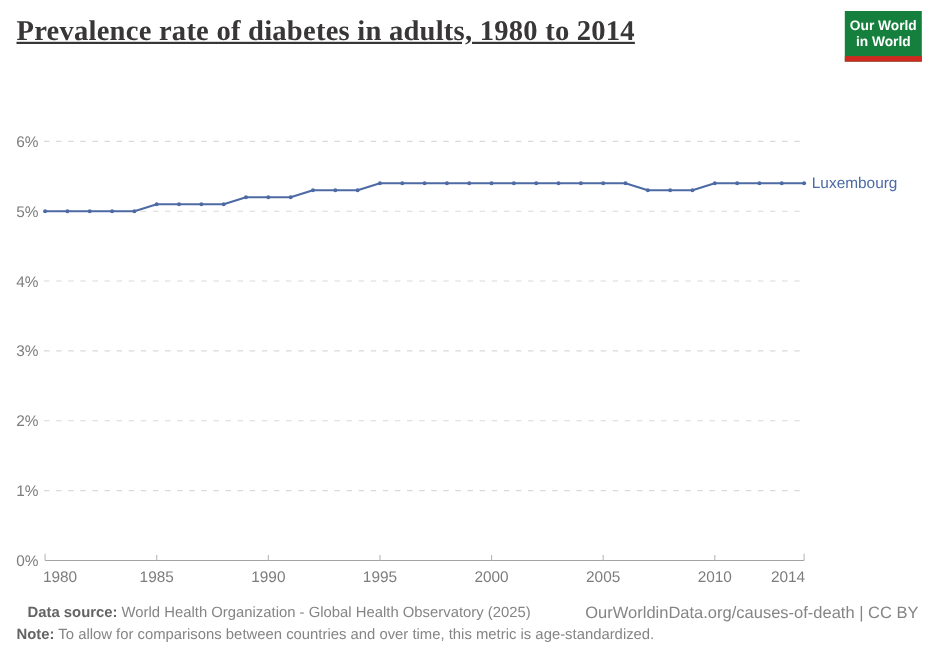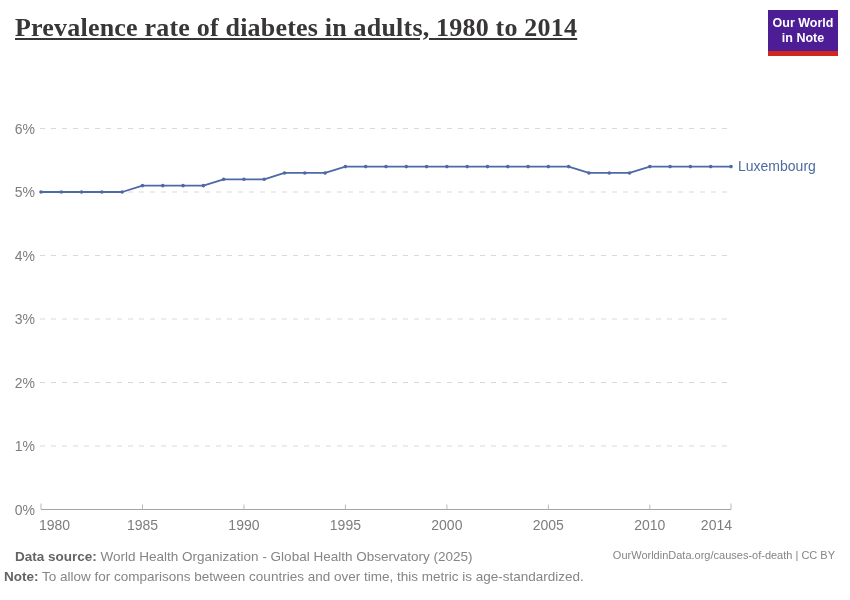--- a/index.html
+++ b/index.html
@@ -17,29 +17,29 @@
     position:absolute; right:12px; top:10px; width:70px;
     text-align:center; color:#fff; font-weight:700; font-size:12.5px;
     line-height:15px; padding:6px 2px 5px 2px;
   }
   .subtitle {
     position:absolute; left:15px; top:53px; width:756px;
     font-size:14.5px; line-height:18.5px; color:#5b5b5b;
   }
   .chart-svg { position:absolute; left:0; top:0; }
   .footer-src {
-    position:absolute; left:15px; top:549px; width:560px;
+    position:absolute; left:25px; top:549px; width:560px;
     font-size:13.5px; color:#858585;
   }
   .footer-credit {
     position:absolute; right:15px; top:549px;
-    font-size:11px; color:#858585; text-decoration:none;
+    font-size:15px; color:#858585; text-decoration:none;
   }
   .footer-note {
-    position:absolute; left:4px; top:569px; width:700px;
+    position:absolute; left:15px; top:569px; width:700px;
     font-size:13.5px; color:#858585;
   }
   .b { font-weight:700; color:#646464; }
 </style>
 </head>
 <body>
 
 <div class="page">
 
   <svg class="chart-svg" id="chart" width="850" height="600" font-family="Liberation Sans, sans-serif">
@@ -107,23 +107,23 @@
       <circle cx="649.8235294117648" cy="166.59999999999997" r="1.8" fill="#4d6aa4"></circle>
       <circle cx="670.1176470588235" cy="166.59999999999997" r="1.8" fill="#4d6aa4"></circle>
       <circle cx="690.4117647058823" cy="166.59999999999997" r="1.8" fill="#4d6aa4"></circle>
       <circle cx="710.7058823529412" cy="166.59999999999997" r="1.8" fill="#4d6aa4"></circle>
       <circle cx="731" cy="166.59999999999997" r="1.8" fill="#4d6aa4"></circle>
       <text x="738" y="171.09999999999997" font-size="14" fill="#4d6aa4">Luxembourg</text>
     </svg>
 
   <h1 class="title">Prevalence rate of diabetes in adults, 1980 to 2014</h1>
 
-  <div class="logo" id="logo" style="background: #4c1d95; border-bottom: 5px solid rgb(208, 40, 30);">
+  <div class="logo" id="logo" style="background: #15803d; border-bottom: 5px solid rgb(208, 40, 30);">
     <div>Our World</div>
-    <div>in Note</div>
+    <div>in World</div>
   </div>
 
 
   <div class="footer-src"><span class="b">Data source:</span> <span>World Health Organization - Global Health Observatory (2025)</span></div>
 
   <a class="footer-credit" href="#">OurWorldinData.org/causes-of-death | CC BY</a>
 
   <div class="footer-note"><span class="b">Note:</span> <span>To allow for comparisons between countries and over time, this metric is age-standardized.</span></div>
 
 </div>

